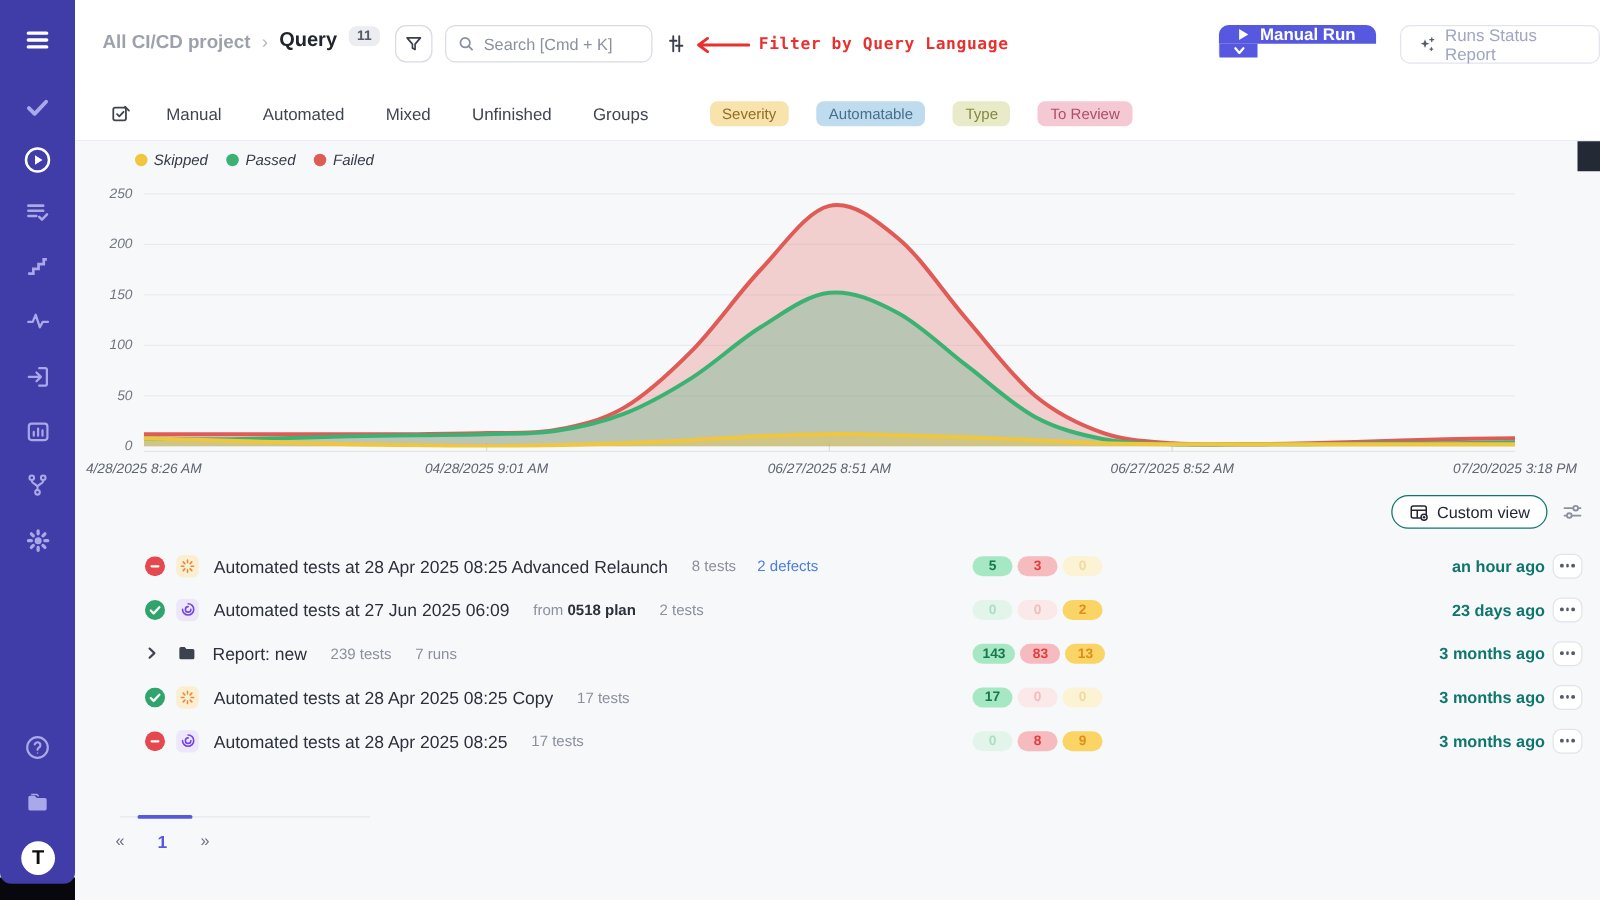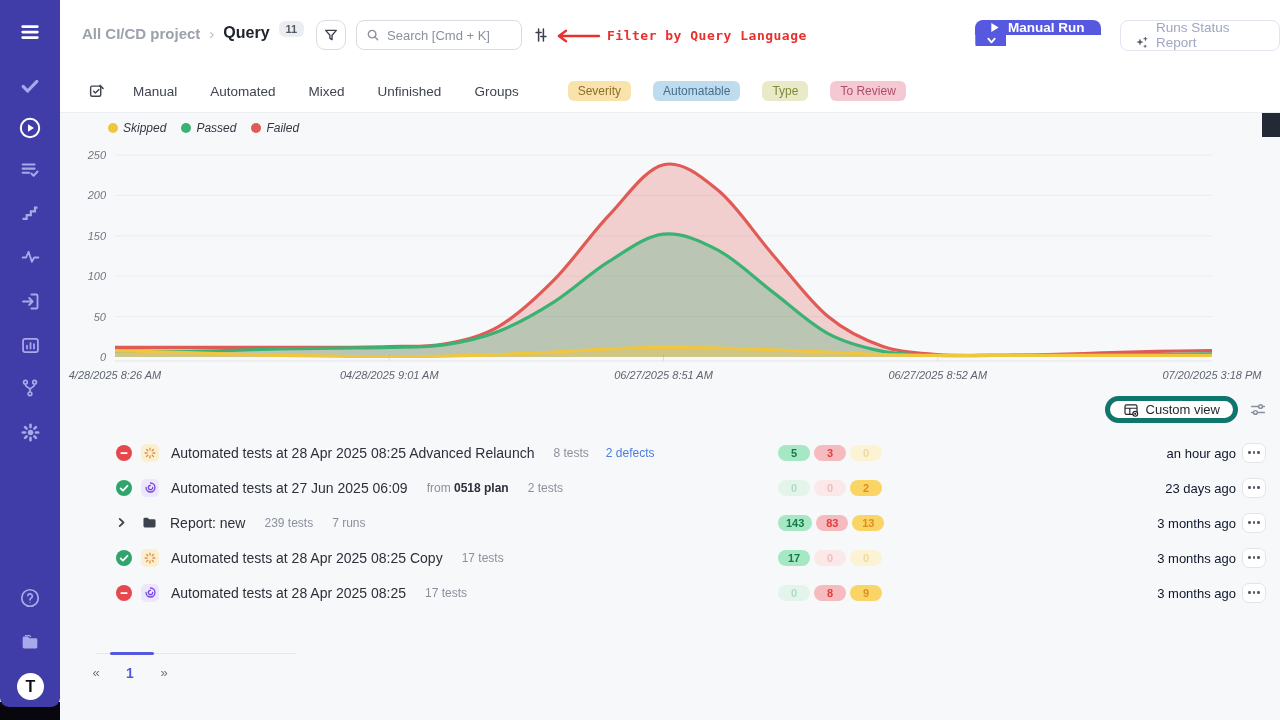--- a/index.html
+++ b/index.html
@@ -39,21 +39,21 @@
   .annotation { position:absolute; left:496px; top:28px; display:flex; align-items:center; gap:7px; }
   .annotation-text { font-family:"DejaVu Sans Mono", monospace; font-weight:bold; font-size:13px;
                      color:#E8312F; letter-spacing:0.5px; white-space:nowrap; }
   .manual-run { position:absolute; left:915px; top:20px; height:31px; display:flex; border-radius:8px;
                 overflow:hidden; cursor:pointer;flex-direction:column; }
   .mr-main { background:#5659E0; color:#fff; font-size:13.5px; font-weight:600; display:flex;
              align-items:center; gap:8px; padding:0 16px 0 14px; }
   .mr-caret { background:#5659E0; border-left:1px solid rgba(255,255,255,0.28); width:31px;
               display:flex; align-items:center; justify-content:center; color:#fff; }
   .runs-report { position:absolute; left:1060px; top:20px; height:31px; background:#fff;
-                 border:1px solid #E2E4F0; border-radius:8px; display:flex; align-items:flex-end; gap:7px;
+                 border:1px solid #E2E4F0; border-radius:8px; display:flex; align-items:center; gap:7px;
                  padding:0 13px; cursor:pointer; }
   .runs-report span { font-size:13.5px; font-weight:500; color:#9FA5C2; }
   .runs-report svg { color:#575C68; }
 
   
   .tabsrow { position:absolute; left:60px; top:70px; width:1220px; height:43px; background:#FFFFFF;
              border-bottom:1px solid #ECEEF2; display:flex; align-items:center; padding-left:28px; }
   .select-icon { color:#3F444E; margin-right:27px; cursor:pointer; display:flex; }
   .tab { font-size:13.5px; font-weight:500; color:#3F444E; margin-right:33px; cursor:pointer; }
   .pillwrap { display:flex; gap:22px; margin-left:16px; }
@@ -66,21 +66,21 @@
   .legend-dot { width:10px; height:10px; border-radius:50%; }
   .plot { position:absolute; left:55px; top:32px; width:1097px; height:220px; }
   .ylabel { position:absolute; width:44px; text-align:right; font-size:11px; color:#707680; }
   .xlabel { position:absolute; top:256px; transform:translateX(-50%); font-size:11px; color:#5E646E;
             white-space:nowrap; }
   .scroll-thumb { position:absolute; left:1262px; top:113px; width:18px; height:24px; background:#242A35;
                   z-index:6; }
 
   
   .view-toolbar { position:absolute; left:60px; top:396px; width:1220px; height:30px; }
-  .custom-view { position:absolute; right:42px; top:0; height:27px; background:#fff; border:5px solid #0f766e;
+  .custom-view { position:absolute; right:42px; top:0; height:27px; background:#fff; border:1px solid #0f766e;
                  border-radius:14px; display:flex; align-items:center; gap:7px; padding:0 13px;
                  cursor:pointer; color:#3F444E; }
   .custom-view span { font-size:13px; font-weight:500; color:#23272F; }
   .sliders-h { position:absolute; right:13px; top:5px; color:#8A909C; cursor:pointer; }
 
   
   .runs-list { position:absolute; left:60px; top:435px; width:1220px;padding-left:28px; }
   .run-row { position:relative; height:35px; }
   .row-left { position:absolute; left:28px; top:0; height:35px; display:flex; align-items:center; gap:9px; }
   .status-ic { display:flex; width:16px; }
@@ -96,21 +96,21 @@
   .badges { position:absolute; left:690px; top:50%; transform:translateY(-50%); display:flex; gap:4px; }
   .badge { min-width:32px; height:16px; border-radius:9px; font-size:11px; font-weight:700;
            display:flex; align-items:center; justify-content:center; padding:0 8px; }
   .bg-green  { background:#A6E8C3; color:#157A4A; }
   .bg-red    { background:#F6BBBE; color:#E03E3E; }
   .bg-yellow { background:#FBD466; color:#DD8F1E; }
   .bg-green.muted  { background:#E3F5EB; color:#AEDCC2; }
   .bg-red.muted    { background:#FBE9E9; color:#F0BDBD; }
   .bg-yellow.muted { background:#FBF3D3; color:#EFDA9E; }
   .run-time { position:absolute; right:44px; top:50%; transform:translateY(-50%); font-size:13px;
-              color:#0f172a; white-space:nowrap; }
+              color:#0f766e; white-space:nowrap;font-weight:bold; }
   .more-btn { position:absolute; right:14px; top:50%; transform:translateY(-50%); width:24px; height:20px;
               background:#fff; border:1px solid #E2E4EA; border-radius:7px; display:flex; gap:2px;
               align-items:center; justify-content:center; cursor:pointer; }
   .more-btn i { width:2.5px; height:2.5px; border-radius:50%; background:#565B68; }
 
   
   .pagination { position:absolute; left:86px; top:645px; width:240px; height:50px; }
   .pag-line { position:absolute; left:10px; top:8px; width:200px; height:1px; background:#E5E7EB; }
   .pag-bar { position:absolute; left:24px; top:7px; width:44px; height:3px; background:#5659E0;
              border-radius:2px; }

